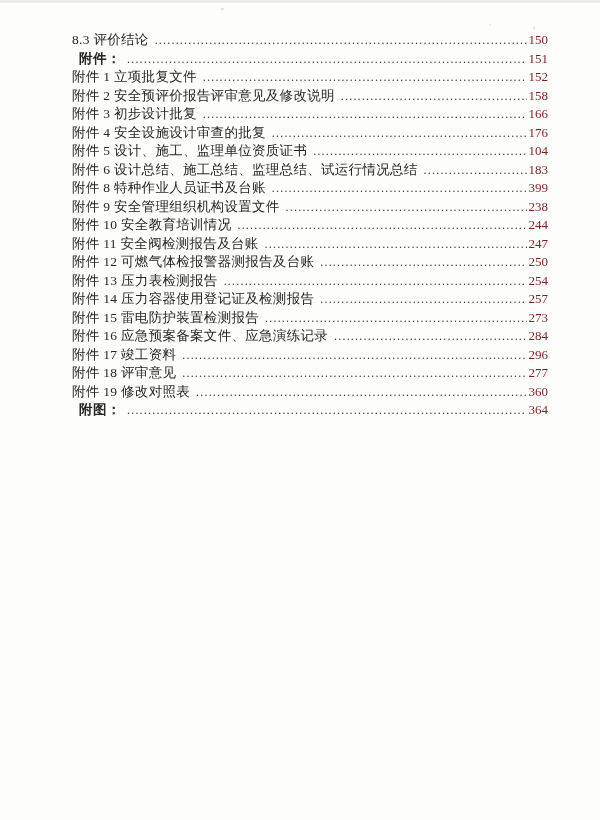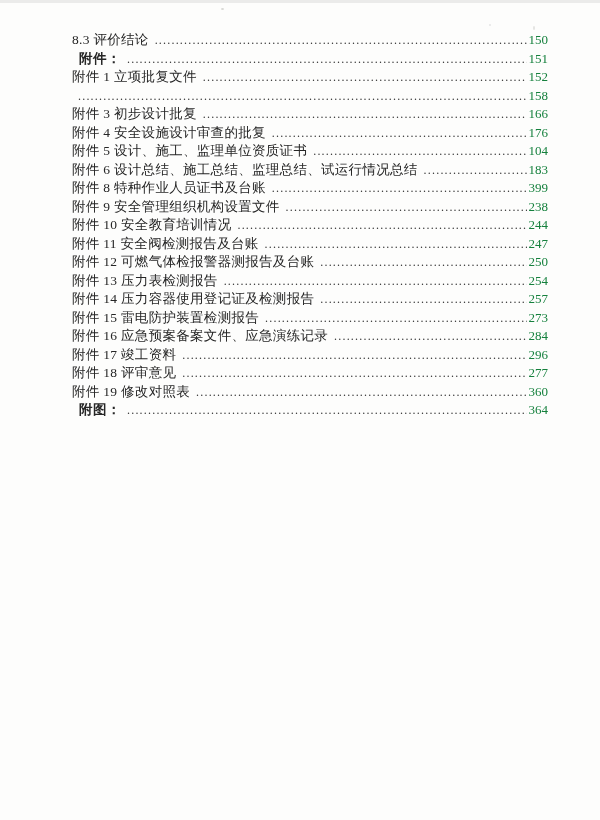--- a/index.html
+++ b/index.html
@@ -65,21 +65,21 @@
     color: #3a3a3a;
     font-size: 12px;
   }
   .toc-dots::after {
     content: "......................................................................................................................................................................................................................................................................................................";
     letter-spacing: 1.2px;
   }
   .toc-page {
     white-space: nowrap;
     font-size: 13px;
-    color: #15803d;
+    color: #7f1d1d;
   }
 </style>
 </head>
 <body>
 
 <div class="page">
   <div class="scan-edge-top"></div>
   <div class="speck s1"></div>
   <div class="speck s2"></div>
   <div class="speck s3"></div>
@@ -98,20 +98,21 @@
       <span class="toc-page">151</span>
     </div>
 
     <div class="toc-row indent">
       <span class="toc-label">附件 1 立项批复文件</span>
       <span class="toc-dots"></span>
       <span class="toc-page">152</span>
     </div>
 
     <div class="toc-row indent">
+      <span class="toc-label">附件 2 安全预评价报告评审意见及修改说明</span>
       <span class="toc-dots"></span>
       <span class="toc-page">158</span>
     </div>
 
     <div class="toc-row indent">
       <span class="toc-label">附件 3 初步设计批复</span>
       <span class="toc-dots"></span>
       <span class="toc-page">166</span>
     </div>
 

